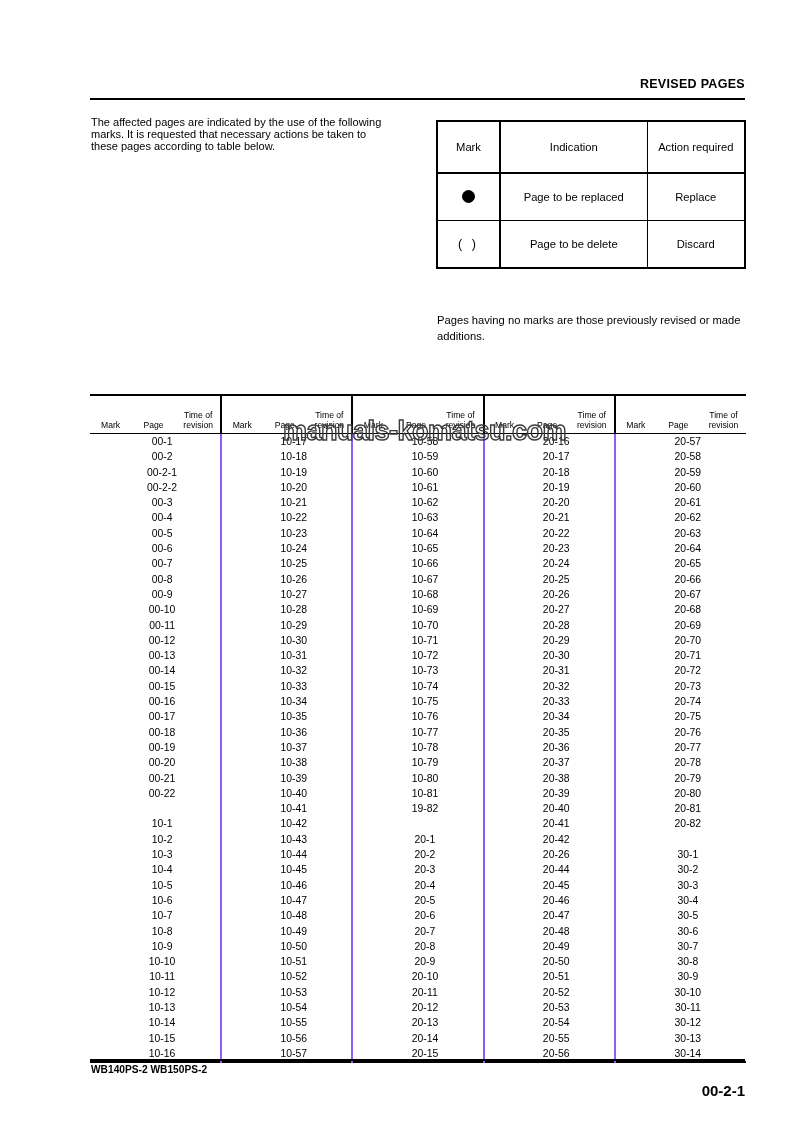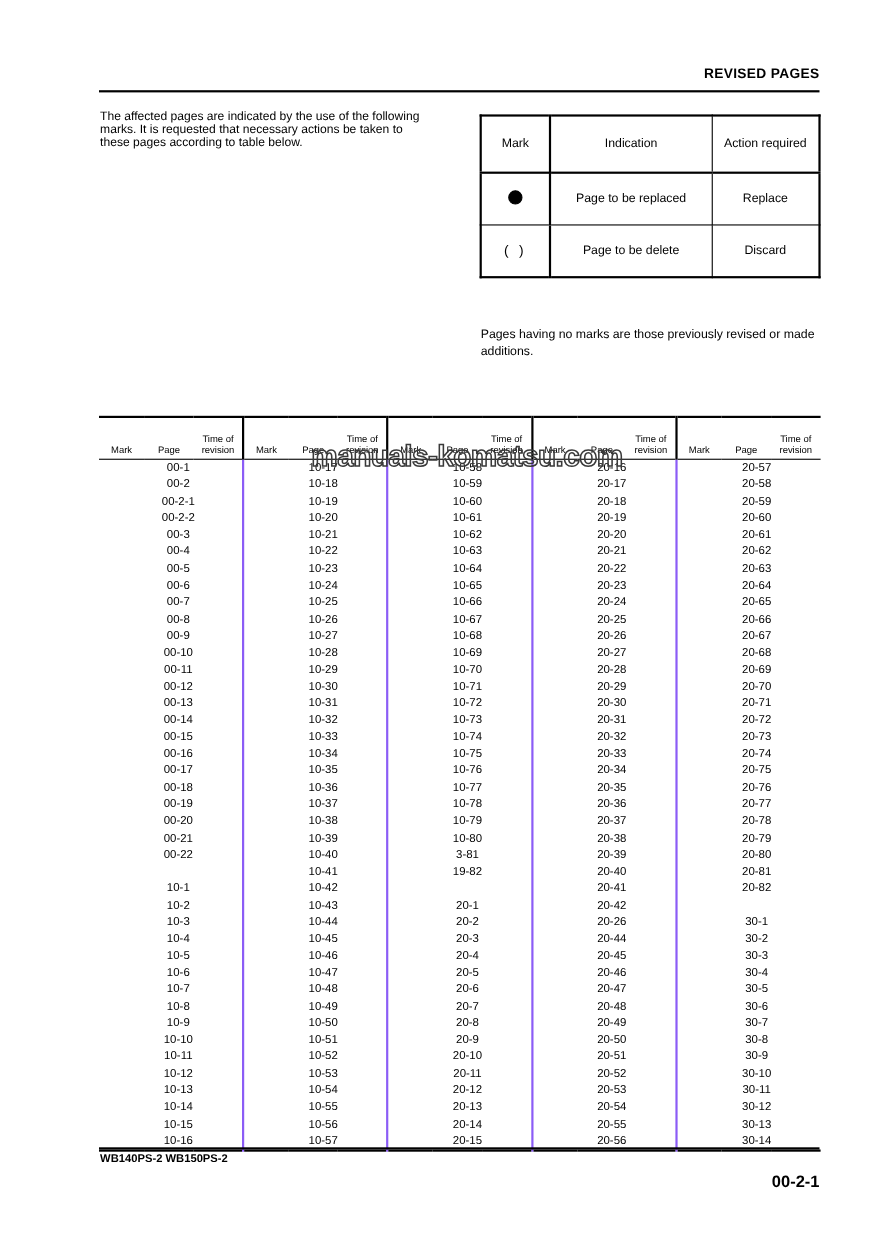--- a/index.html
+++ b/index.html
@@ -11,21 +11,21 @@
     width: 793px;
     height: 1123px;
     position: relative;
     font-family: "Liberation Sans", sans-serif;
     color: #000000;
     overflow: hidden;
   }
 
   .page {
     position: absolute;
-    left: 0; top: 0;
+    left: 0; top: 16px;
     width: 793px;
     height: 1036px;
   }
 
   
   .doc-header {
     position: absolute;
     left: 90px;
     top: 58px;
     width: 655px;
@@ -452,21 +452,21 @@
                   <li>10-71</li>
                   <li>10-72</li>
                   <li>10-73</li>
                   <li>10-74</li>
                   <li>10-75</li>
                   <li>10-76</li>
                   <li>10-77</li>
                   <li>10-78</li>
                   <li>10-79</li>
                   <li>10-80</li>
-                  <li>3-81</li>
+                  <li>10-81</li>
                   <li>19-82</li>
                   <li class="blank">&nbsp;</li>
                   <li>20-1</li>
                   <li>20-2</li>
                   <li>20-3</li>
                   <li>20-4</li>
                   <li>20-5</li>
                   <li>20-6</li>
                   <li>20-7</li>
                   <li>20-8</li>

